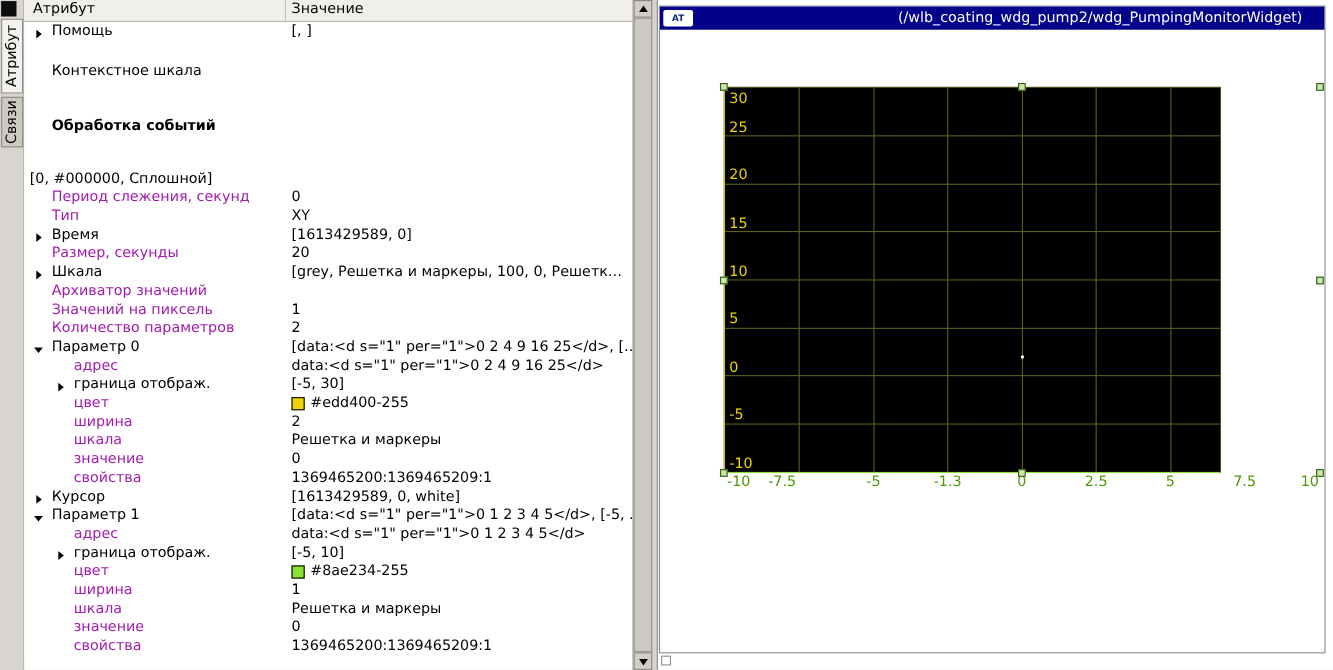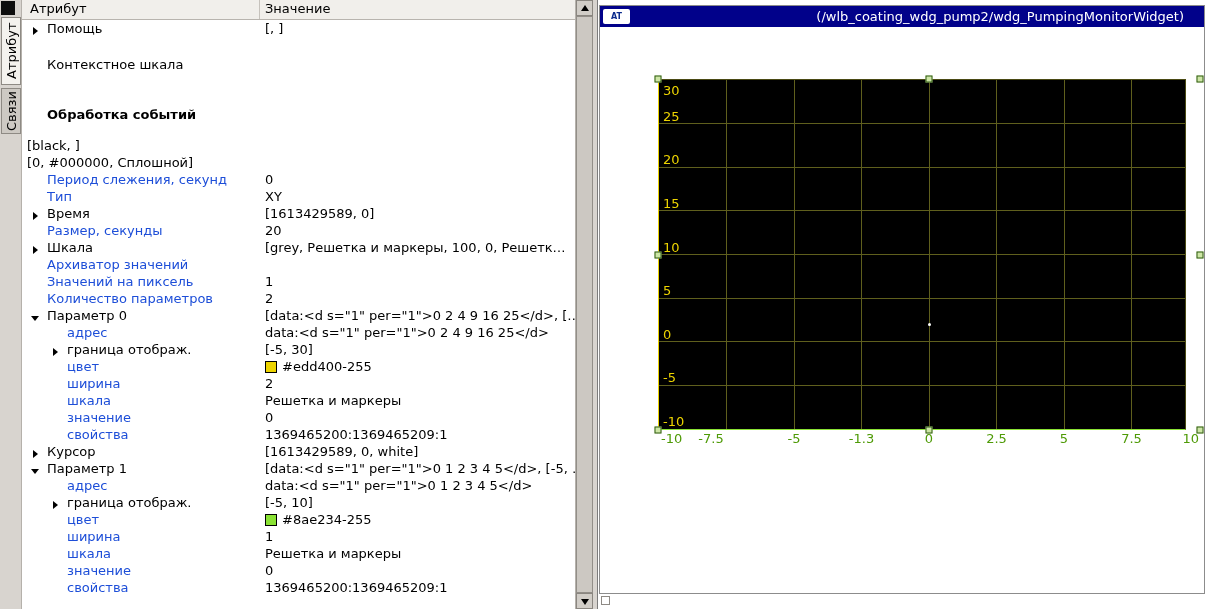--- a/index.html
+++ b/index.html
@@ -26,21 +26,21 @@
   .row { display:flex; height:17px; align-items:center; background:#fff; }
   .cell-name { width:238px; flex-shrink:0; display:flex; align-items:flex-end; overflow:hidden; white-space:nowrap; }
   .cell-val { flex:1; display:flex; align-items:center; overflow:hidden; white-space:nowrap; padding-left:5px; }
   .arrow { width:10px; height:10px; flex-shrink:0; margin-right:6px; position:relative; }
   .indent0 .arrow { margin-left:9px; }
   .indent1 .arrow { margin-left:29px; }
   .arrow.right::before { content:""; position:absolute; left:2px; top:1px;
     border-left:5px solid #000; border-top:4px solid transparent; border-bottom:4px solid transparent; }
   .arrow.down::before { content:""; position:absolute; left:0; top:3px;
     border-top:5px solid #000; border-left:4px solid transparent; border-right:4px solid transparent; }
-  .lbl.blue { color:#1d4ed8; }
+  .lbl.blue { color:#a21caf; }
   .lbl.black { color:#000; }
   .swatch { width:12px; height:12px; border:1px solid #000; margin-right:5px; flex-shrink:0; }
 
   
   .vscroll { position:absolute; left:575px; top:0; width:17px; height:609px; background:#d4d0ca; border-left:1px solid #b5b1ab; }
   .sbtn { position:absolute; left:0; width:17px; height:16px; background:#d1cdc7; border:1px solid #8a8680; }
   .sbtn.up { top:0; } .sbtn.down { bottom:0; }
   .tri-up { display:block; width:0; height:0; margin:4px auto 0;
     border-left:4px solid transparent; border-right:4px solid transparent; border-bottom:6px solid #000; }
   .tri-down { display:block; width:0; height:0; margin:5px auto 0;
@@ -49,21 +49,21 @@
 
   
   .workspace { position:absolute; left:597px; top:0; width:615px; height:609px; background:#fff; border-left:1px solid #7c7c7c; }
   .window { position:absolute; left:1px; top:5px; width:606px; height:589px; background:#fff; border:1px solid #8c8c8c; }
   .titlebar { position:absolute; left:0; top:0; right:0; height:21px; background:#01018a;
     display:flex; align-items:center; padding:0 20px 0 3px; }
   .title-icon { width:27px; height:15px; background:#fff; border-radius:2px; color:#0a2a8c;
     font-size:8px; font-weight:bold; display:flex; align-items:center; justify-content:center; flex-shrink:0; }
   .title-text { flex:1; text-align:right; color:#fff; font-size:13px; white-space:nowrap; overflow:hidden; }
 
-  .chart { position:absolute; left:58px; top:73px; width:528px; height:351px; background:#000;
+  .chart { position:absolute; left:58px; top:73px; width:452px; height:351px; background:#000;
     border:1px solid #4a4a14; border-left:1px solid #edd400; border-bottom:1px solid #8ae234; overflow:hidden; }
   .gridline-h { position:absolute; left:0; right:0; height:1px; background:#5f5f1d; }
   .gridline-v { position:absolute; top:0; bottom:0; width:1px; background:#5f5f1d; }
   .ylab { position:absolute; left:4px; height:15px; line-height:15px; color:#edd400; font-size:13px; }
   .xlabels { position:absolute; left:59px; top:425px; width:542px; height:16px; }
   .xlab { position:absolute; top:0; color:#4e9a06; font-size:13px; white-space:nowrap; }
   .handles { position:absolute; left:58px; top:73px; width:542px; height:351px; pointer-events:none; }
   .handle { position:absolute; width:7px; height:7px; background:#cde6a5; border:1px solid #2f5b12;
     transform:translate(-50%,-50%); pointer-events:auto; }
   .cursor-dot { position:absolute; width:3px; height:3px; border-radius:50%; background:#fff; }
@@ -107,23 +107,20 @@
         <div class="row" style="height: 46px; font-weight: bold;">
           <div class="cell-name indent0">
             <span class="arrow"></span>
             <span class="lbl black">Обработка событий</span>
           </div>
           <div class="cell-val">
             <span></span>
           </div>
         </div>
         <div class="row">
-          <div class="cell-val">
-            <span>[black, ]</span>
-          </div>
         </div>
         <div class="row">
           <div class="cell-val">
             <span>[0, #000000, Сплошной]</span>
           </div>
         </div>
         <div class="row">
           <div class="cell-name indent0">
             <span class="arrow"></span>
             <span class="lbl blue">Период слежения, секунд</span>

